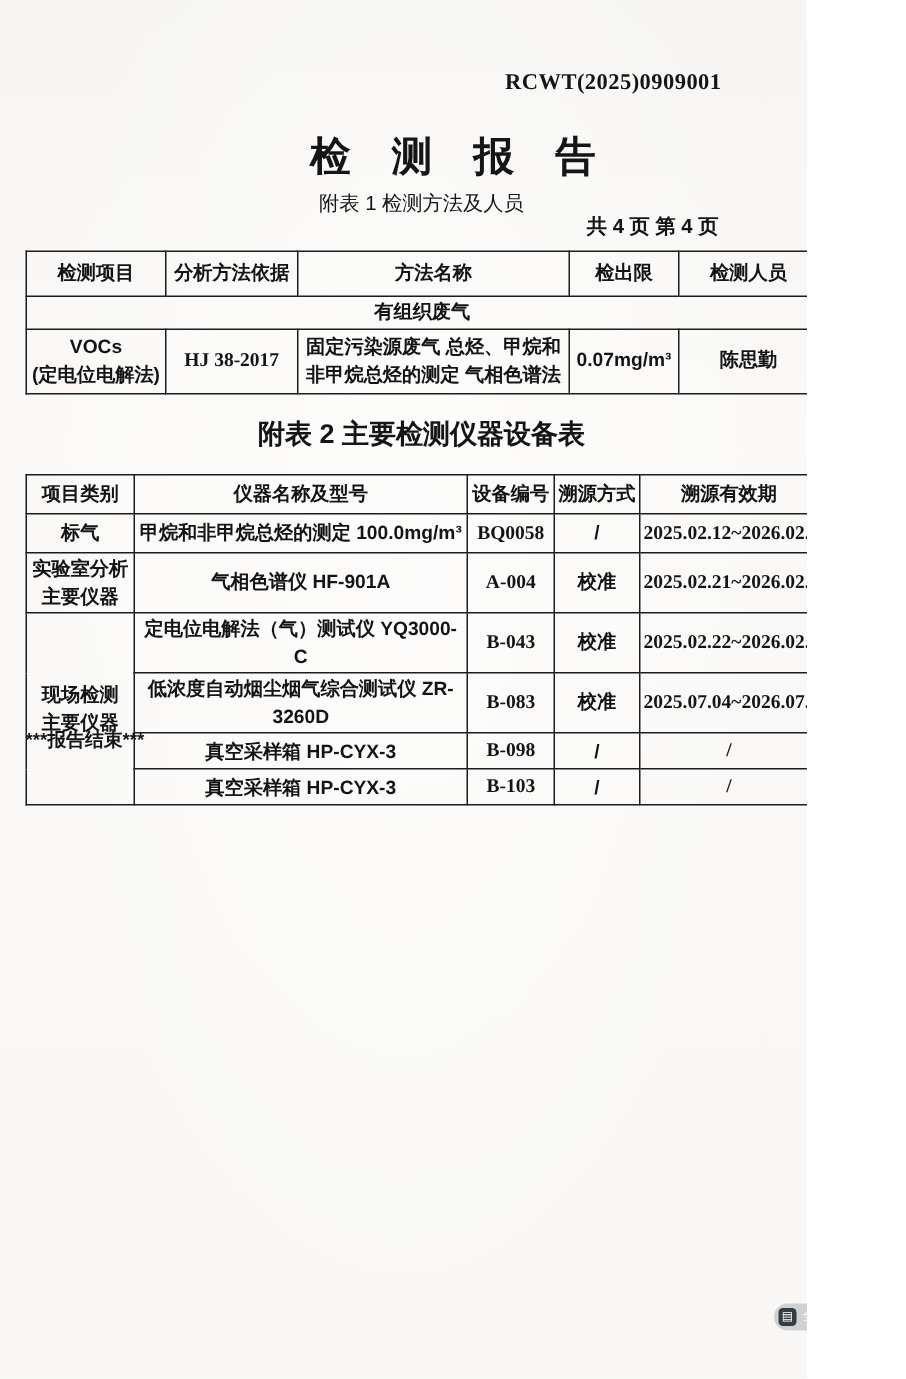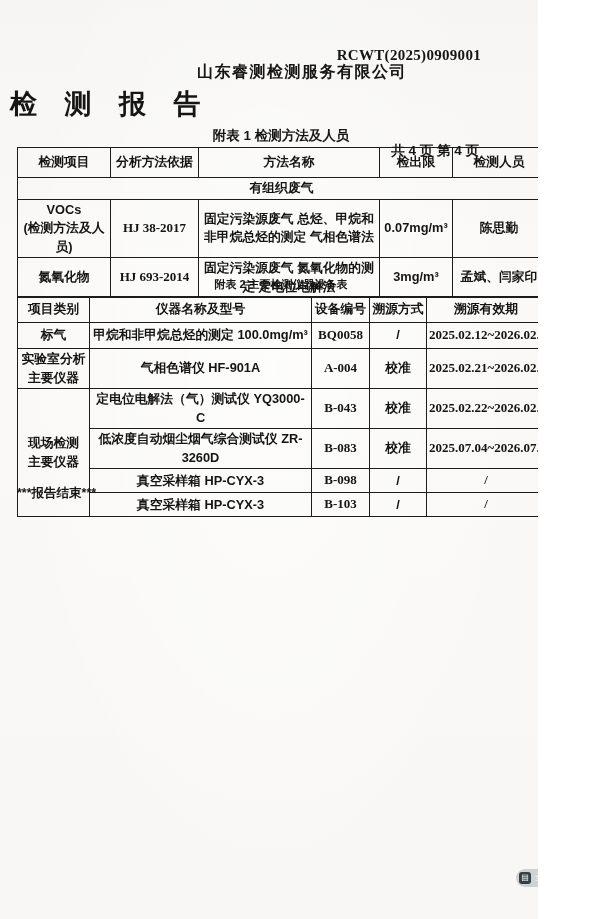--- a/index.html
+++ b/index.html
@@ -17,32 +17,32 @@
     position:absolute;top:47px;right:57px;
     font-family:"Liberation Serif", serif;
     font-size:15px;font-weight:700;letter-spacing:.3px;
   }
   .company{
     position:absolute;top:62px;left:0;width:604px;
     text-align:center;font-size:16px;font-weight:700;letter-spacing:1.5px;
   }
   .title{
     position:absolute;top:86px;left:0;width:604px;
-    text-align:left;font-size:27px;font-weight:800;
+    text-align:center;font-size:27px;font-weight:800;
     letter-spacing:10px;text-indent:10px;
   }
   .t1-cap{
     position:absolute;top:127px;left:17px;width:528px;
-    text-align:center;font-size:13.5px;font-weight:700;
+    text-align:center;font-size:13.5px;font-weight:400;
   }
   .page-info{
     position:absolute;top:142px;right:59px;
     font-size:13.5px;font-weight:700;
   }
-  table{border-collapse:collapse;table-layout:fixed;position:absolute;left:17px;width:528px;background:transparent;}
+  table{border-collapse:collapse;table-layout:fixed;position:absolute;left:17px;width:528px;background:transparent;margin-top:20px;}
   #table1{top:147px;}
   #table2{top:296px;}
   td,th{
     border:1.6px solid #1c1c1c;
     text-align:center;vertical-align:middle;
     font-size:12.8px;font-weight:700;color:#141414;
     padding:1px 2px;line-height:1.45;
     overflow:hidden;
   }
   .pre{white-space:pre-line;}
@@ -54,21 +54,21 @@
   #table1 col:nth-child(5){width:93px;}
   #table2 col:nth-child(1){width:72px;}
   #table2 col:nth-child(2){width:222px;}
   #table2 col:nth-child(3){width:58px;}
   #table2 col:nth-child(4){width:57px;}
   #table2 col:nth-child(5){width:119px;}
   .h30{height:30px;} .h19{height:19px;} .h43{height:43px;} .h33{height:33px;}
   .h26{height:26px;} .h31{height:31px;} .h24{height:24px;}
   .t2-cap{
     position:absolute;top:277px;left:17px;width:528px;
-    text-align:center;font-size:11px;font-weight:700;
+    text-align:center;font-size:18px;font-weight:700;
   }
   .end-note{
     position:absolute;top:485px;left:17px;width:528px;
     text-align:left;font-size:12.5px;font-weight:700;
   }
   .stamp{position:absolute;left:544px;top:312px;width:60px;height:166px;}
   .artifact-dot{
     position:absolute;left:546px;top:371px;width:3px;height:3px;
     background:#3a3a3a;border-radius:50%;
   }
@@ -83,21 +83,20 @@
     color:#fff;font-size:8px;line-height:12px;text-align:center;
   }
   .wm-text{font-size:8.5px;color:#fdfdfd;letter-spacing:.5px;white-space:nowrap;}
 </style>
 </head>
 <body>
 
 <div class="page">
 
   <div class="report-no">RCWT(2025)0909001</div>
-  <div class="company">山东睿测检测服务有限公司</div>
   <div class="title">检 测 报 告</div>
 
   <div class="t1-cap">附表 1 检测方法及人员</div>
   <div class="page-info">共 4 页  第 4 页</div>
 
   <table id="table1">
     <colgroup>
         <col>
         <col>
         <col>
@@ -110,32 +109,25 @@
       <th>分析方法依据</th>
       <th>方法名称</th>
       <th>检出限</th>
       <th>检测人员</th>
     </tr>
     <tr class="h19">
       <td colspan="5">有组织废气</td>
     </tr>
     <tr class="h43">
       <td class="pre">VOCs
-(检测方法及人员)</td>
+(定电位电解法)</td>
       <td class="serif">HJ 38-2017</td>
       <td>固定污染源废气 总烃、甲烷和非甲烷总烃的测定 气相色谱法</td>
       <td>0.07mg/m³</td>
       <td>陈思勤</td>
-    </tr>
-    <tr class="h33">
-      <td>氮氧化物</td>
-      <td class="serif">HJ 693-2014</td>
-      <td>固定污染源废气 氮氧化物的测定 定电位电解法</td>
-      <td>3mg/m³</td>
-      <td>孟斌、闫家印</td>
     </tr>
   </tbody>
     </table>
 
   <div class="t2-cap">附表 2 主要检测仪器设备表</div>
 
   <table id="table2">
     <colgroup>
         <col>
         <col>

